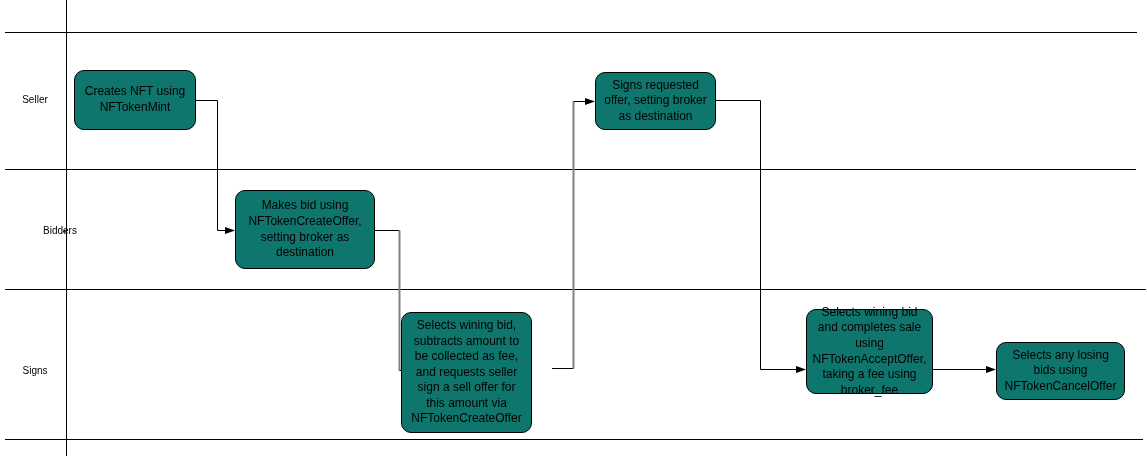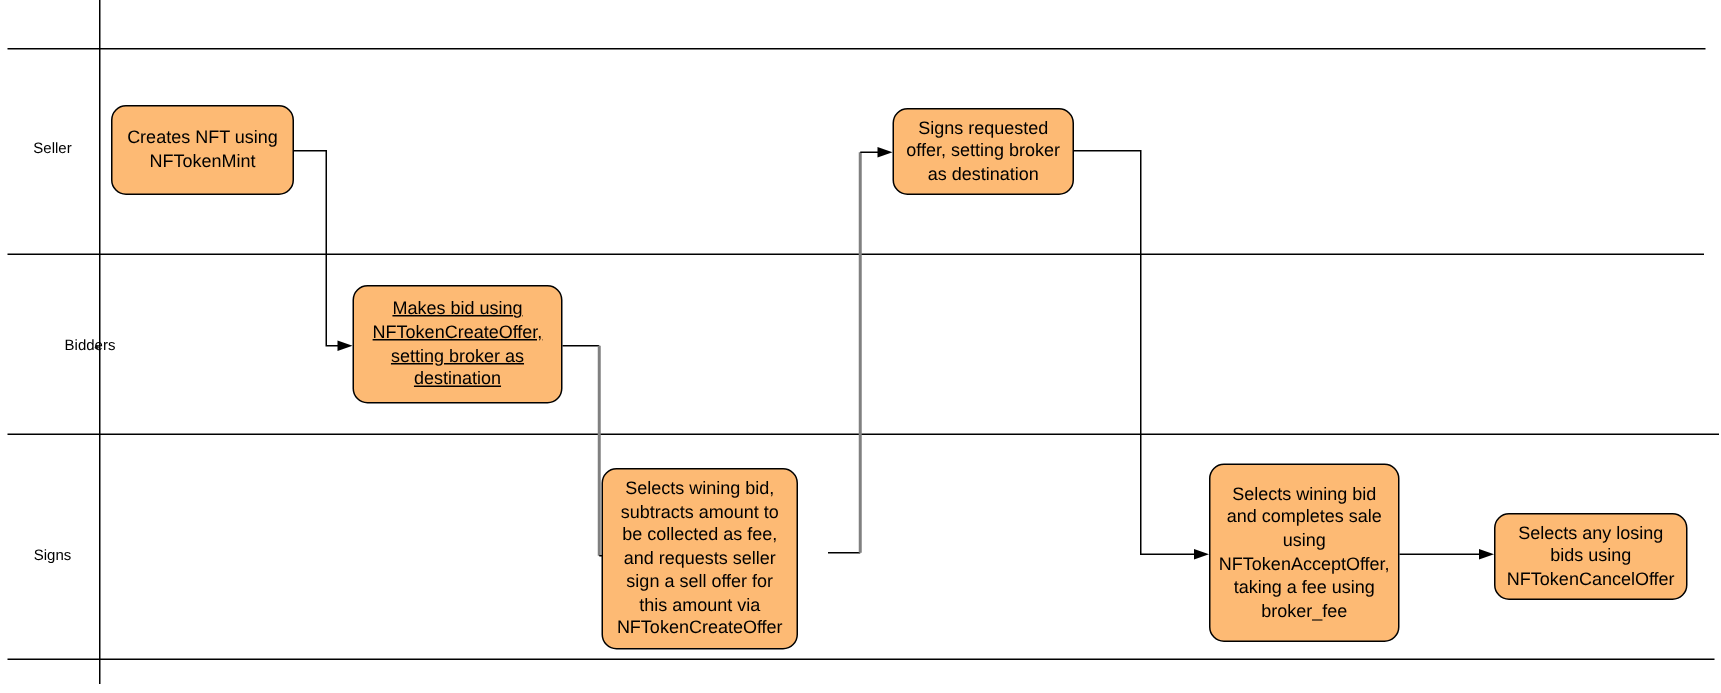--- a/index.html
+++ b/index.html
@@ -23,21 +23,21 @@
     width: 70px;
     text-align: center;
     font-size: 10px;
     line-height: 14px;
     color: #000;
     z-index: 2;
   }
   .node {
     position: absolute;
     box-sizing: border-box;
-    background: #fdba74;
+    background: #0f766e;
     border: 1px solid #000000;
     border-radius: 10px;
     display: flex;
     align-items: center;
     justify-content: center;
     text-align: center;
     font-size: 12px;
     line-height: 1.3;
     color: #000;
     z-index: 2;
@@ -93,21 +93,21 @@
 
   <div class="lane-label" style="top:93px;">Seller</div>
   <div class="lane-label" style="top:224px;padding-left:25px;">Bidders</div>
   <div class="lane-label" style="top:364px;">Signs</div>
 
   <div class="node" style="left:74px; top:70px; width:122px; height:60px;">
     <span class="node-text">Creates NFT using
 NFTokenMint</span>
   </div>
 
-  <div class="node" style="left:235px; top:190px; width:140px; height:79px;text-decoration:underline;">
+  <div class="node" style="left:235px; top:190px; width:140px; height:79px;">
     <span class="node-text">Makes bid using
 NFTokenCreateOffer,
 setting broker as
 destination</span>
   </div>
 
   <div class="node" style="left:401px; top:312px; width:131px; height:121px;">
     <span class="node-text">Selects wining bid,
 subtracts amount to
 be collected as fee,
@@ -116,21 +116,21 @@
 this amount via
 NFTokenCreateOffer</span>
   </div>
 
   <div class="node" style="left:595px; top:72px; width:121px; height:58px;">
     <span class="node-text">Signs requested
 offer, setting broker
 as destination</span>
   </div>
 
-  <div class="node" style="left:806px; top:309px; width:127px; height:119px;">
+  <div class="node" style="left:806px; top:309px; width:127px; height:85px;">
     <span class="node-text">Selects wining bid
 and completes sale
 using
 NFTokenAcceptOffer,
 taking a fee using
 broker_fee</span>
   </div>
 
   <div class="node" style="left:996px; top:342px; width:129px; height:58px;">
     <span class="node-text">Selects any losing

